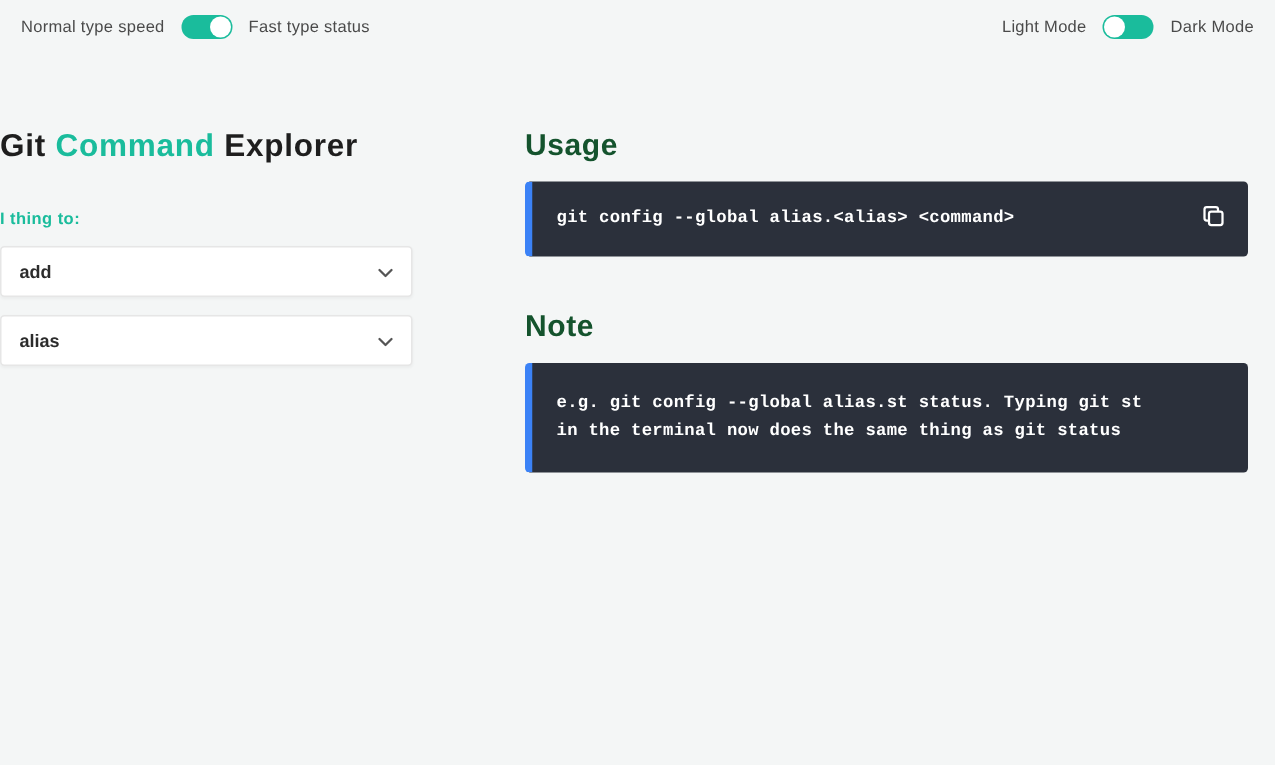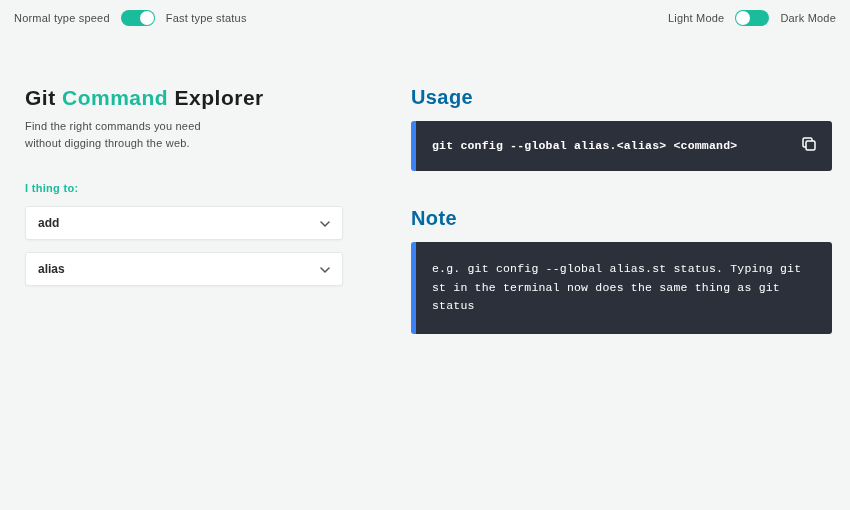--- a/index.html
+++ b/index.html
@@ -22,22 +22,22 @@
     background: #1abc9c; position: relative; cursor: pointer;
   }
   .toggle-knob {
     position: absolute; top: 1px; width: 14px; height: 14px;
     background: #fff; border-radius: 50%;
   }
   .toggle-left .toggle-knob { left: 1px; }
   .toggle-right .toggle-knob { right: 1px; }
 
   .page {
-    display: flex; gap: 96px;
-    padding: 60px 18px 0 25px;
+    display: flex; gap: 60px;
+    padding: 60px 18px 0 0;
   }
   .left { width: 290px; flex-shrink: 0; }
   .right { flex: 1; }
 
   .title {
     font-size: 21px; font-weight: 800; letter-spacing: .5px;
     margin-bottom: 8px; color: #1e1e1e;
   }
   .title .accent { color: #1abc9c; }
   .desc {
@@ -55,50 +55,50 @@
     margin-top: 12px;
     background: #fff;
     border: 1px solid #e6e6e6;
     border-radius: 3px;
     height: 34px;
     display: flex; align-items: center; justify-content: space-between;
     padding: 0 12px;
     font-size: 12px; font-weight: 600; color: #2c2c2c;
     cursor: pointer;
     box-shadow: 0 1px 2px rgba(0,0,0,.04);
-    width: 318px;
+    width: 275px;
   }
   .chevron {
     width: 10px; height: 10px; display: inline-block;
   }
   .chevron svg { stroke: #555; }
 
   .section-title {
     font-size: 20px; font-weight: 800; letter-spacing: .4px;
-    color: #0369a1; margin-bottom: 12px;
+    color: #14532d; margin-bottom: 12px;
   }
   .section + .section { margin-top: 36px; }
 
   .codebox {
     background: #2b303b; color: #fff;
     border-left: 5px solid #3b82f6;
     border-radius: 3px;
     padding: 16px 16px; position: relative;
     font-family: "Courier New", Courier, monospace;
     font-size: 11.5px; line-height: 1.6; font-weight: 700;
     letter-spacing: .2px;
   }
   .codebox .text { white-space: pre-wrap; max-width: 400px; }
   .copy-icon {
     position: absolute; right: 14px; top: 14px;
     width: 18px; height: 18px; cursor: pointer;
   }
   .copy-icon svg { stroke: #fff; fill: none; }
   .notebox { padding: 18px 16px; }
-  .notebox .text { font-weight: 400; font-family: "Courier New", Courier, monospace; }
+  .notebox .text { font-weight: 700; font-family: "Courier New", Courier, monospace; }
 </style>
 </head>
 <body>
 
 <div class="topbar">
   <div class="toggle-group">
     <span class="toggle-label">Normal type speed</span>
     <div class="toggle toggle-right">
       <div class="toggle-knob"></div>
     </div>
@@ -113,24 +113,20 @@
   </div>
 </div>
 
 <div class="page">
   <div class="left">
     <h1 class="title">
       <span>Git</span>
       <span class="accent">Command</span>
       <span>Explorer</span>
     </h1>
-    <p class="desc">
-      <span>Find the right commands you need</span><br>
-      <span>without digging through the web.</span>
-    </p>
 
     <div class="prompt">I thing to:</div>
 
     <div class="select">
       <span>add</span>
       <span class="chevron">
         <svg viewBox="0 0 10 10" width="10" height="10">
             <polyline points="1,3 5,7 9,3" fill="none" stroke-width="1.5" stroke-linecap="round" stroke-linejoin="round"></polyline>
           </svg>
       </span>

